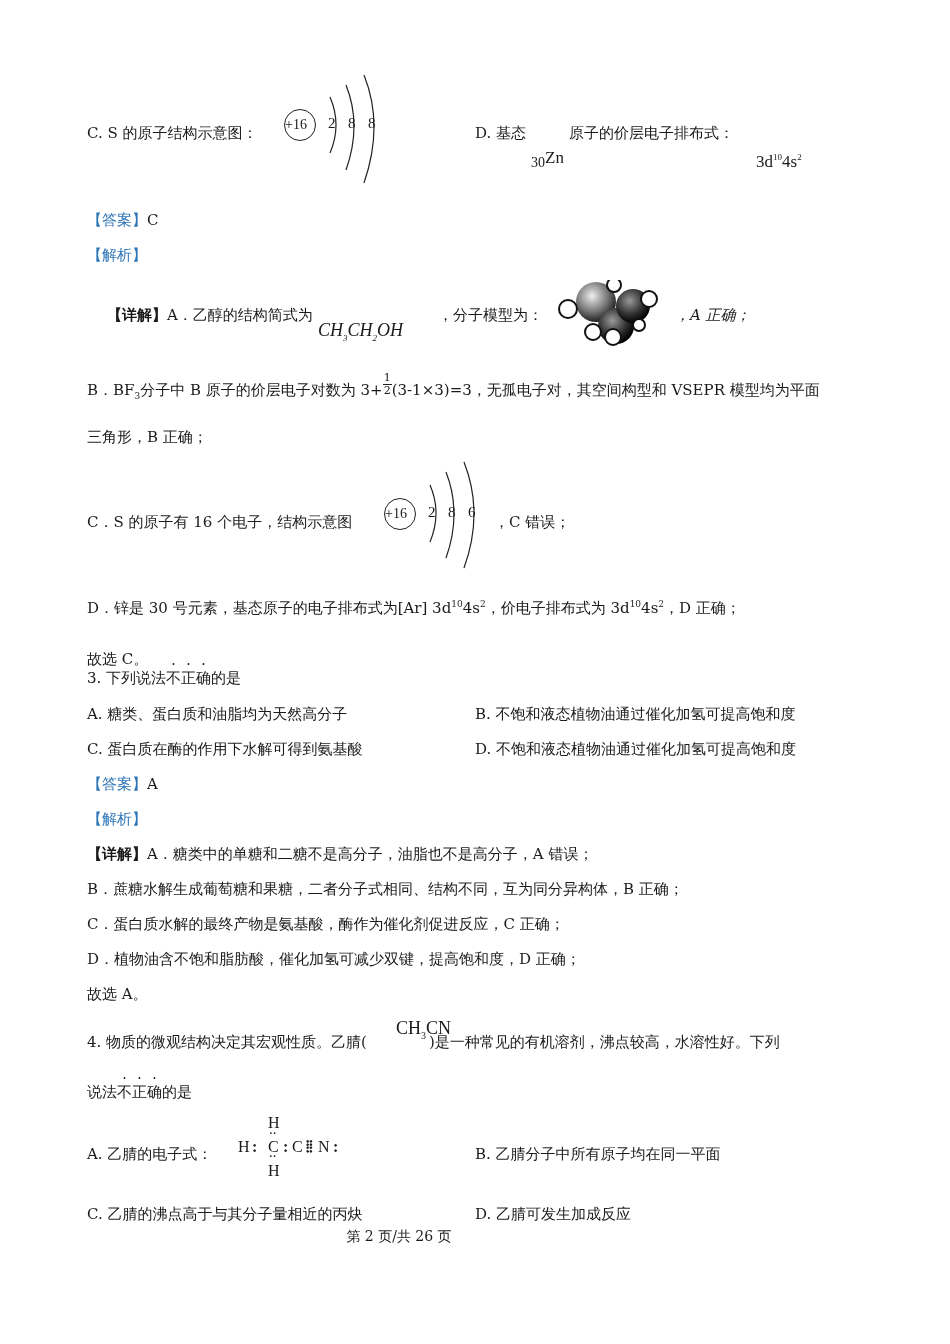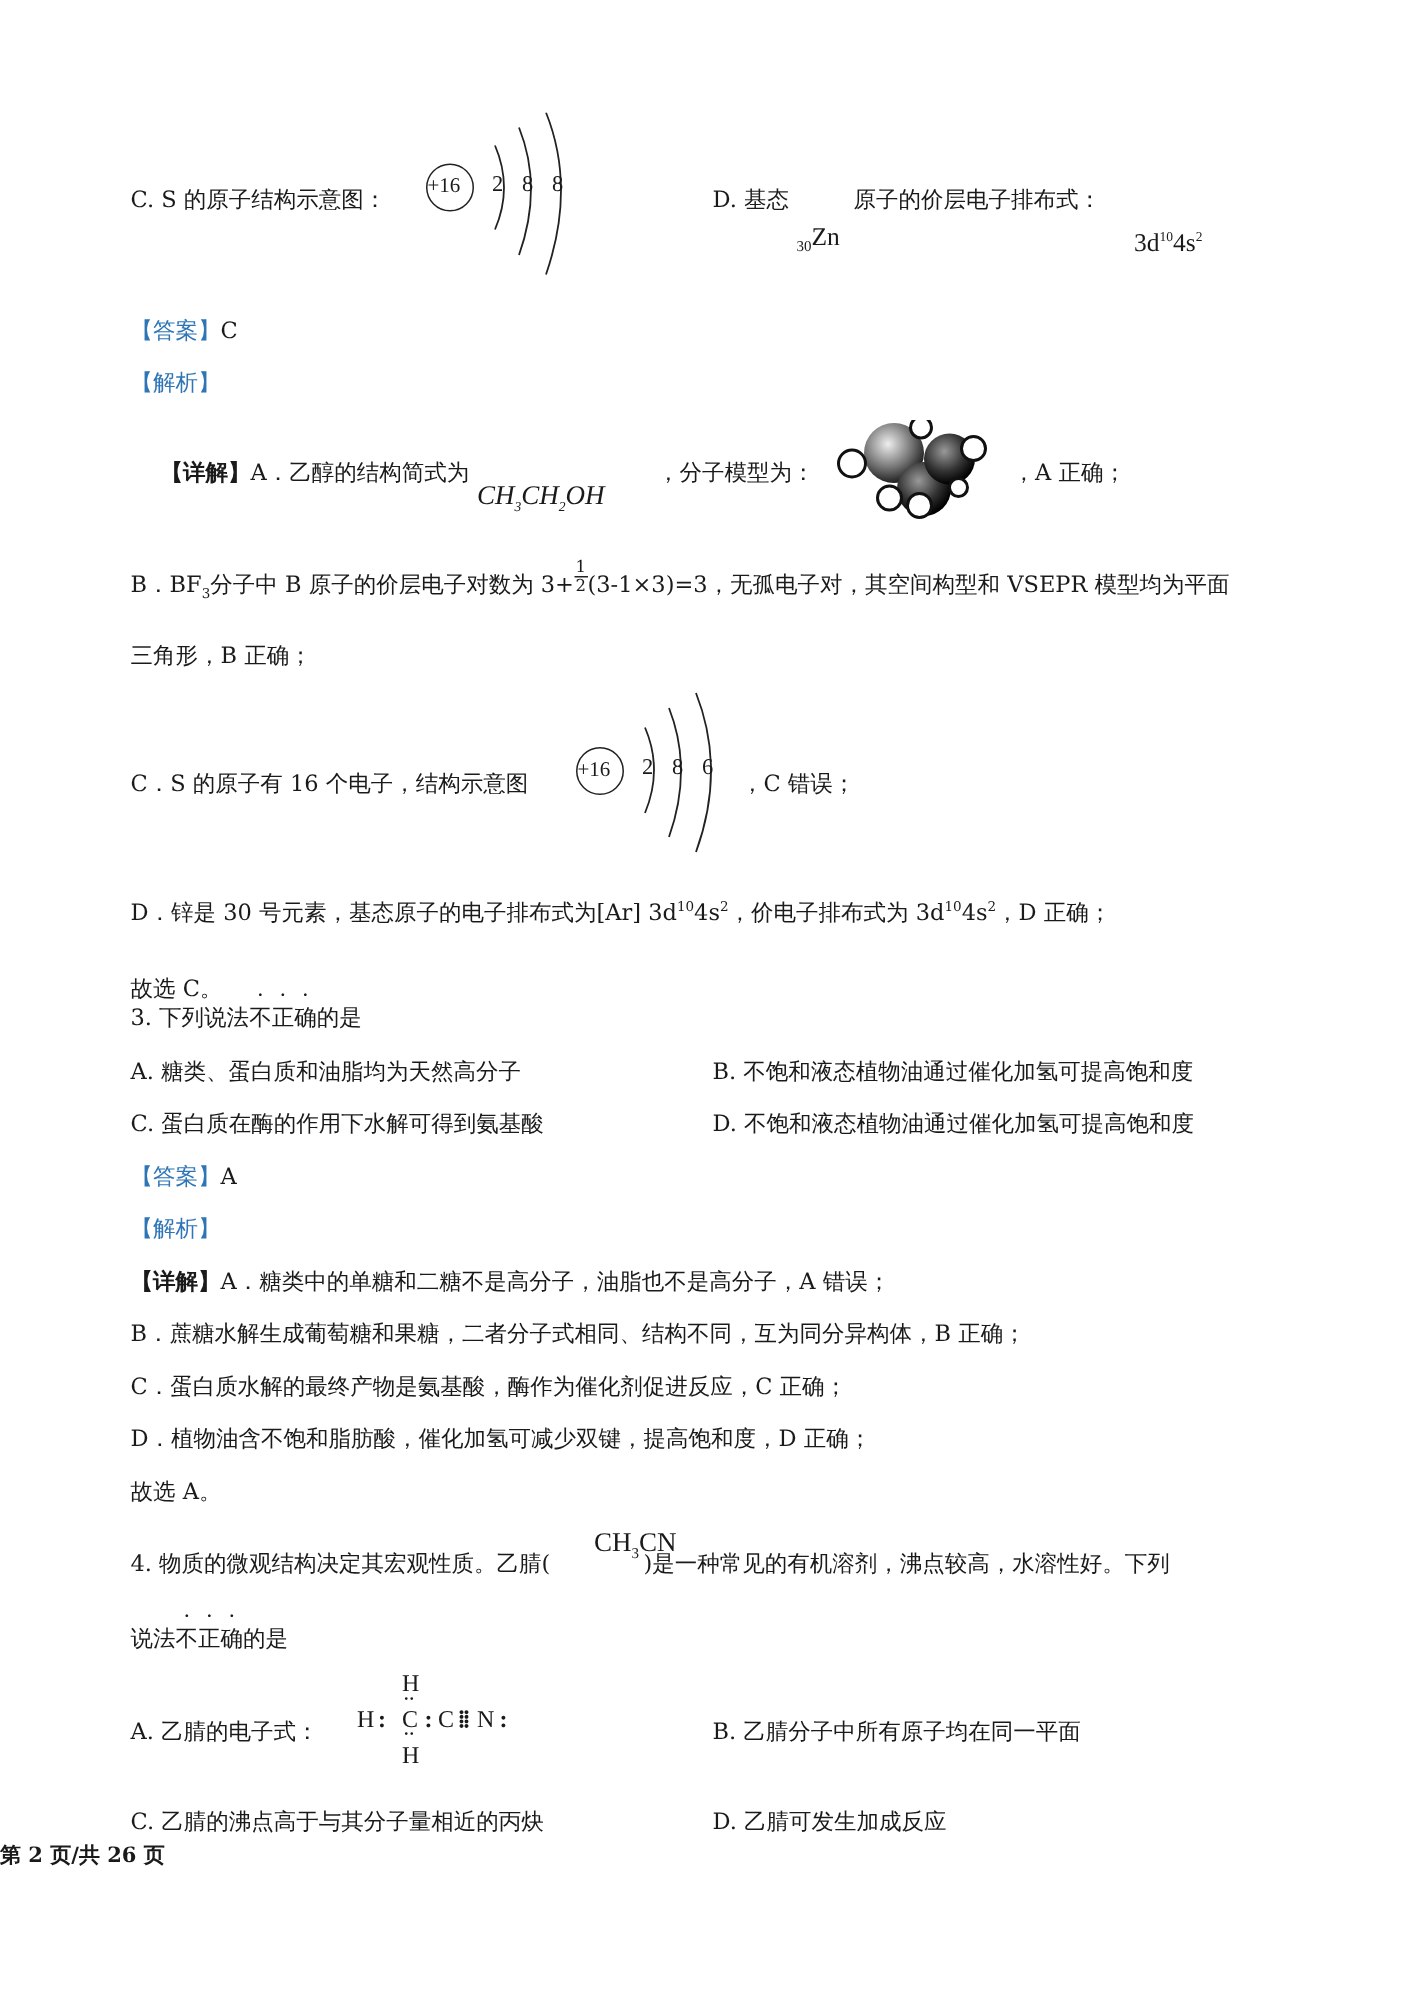--- a/index.html
+++ b/index.html
@@ -34,21 +34,21 @@
   </svg>
   <span class="shell-num" style="left:44px;top:40px;">2</span>
   <span class="shell-num" style="left:64px;top:40px;">8</span>
   <span class="shell-num" style="left:84px;top:40px;">8</span>
 </div>
 
 <div class="abs" style="left:475px;top:124px;">
   <span>D. 基态</span><span style="display:inline-block;width:43px"></span><span>原子的价层电子排布式：</span>
 </div>
 <div class="abs formula" style="left:531px;top:148px;font-size:17px;">
-  <sub style="font-size:10px;text-align:center;">30</sub><span>Zn</span>
+  <sub style="font-size:14px;text-align:center;">30</sub><span>Zn</span>
 </div>
 <div class="abs formula" style="left:756px;top:152px;font-size:17px;">
   <span>3d</span><sup>10</sup><span>4s</span><sup>2</sup>
 </div>
 
 <div class="abs" style="left:87px;top:211px;">
   <span class="lbl">【答案】</span><span>C</span>
 </div>
 <div class="abs lbl" style="left:87px;top:246px;">【解析】</div>
 
@@ -73,21 +73,21 @@
   <circle cx="48" cy="22" r="20" fill="url(#g1)"></circle>
   <circle cx="68" cy="46" r="18" fill="url(#g2)"></circle>
   <circle cx="85" cy="26" r="17" fill="url(#g2)"></circle>
   <circle cx="20" cy="29" r="9" fill="#fff" stroke="#111" stroke-width="2"></circle>
   <circle cx="66" cy="5" r="7" fill="#fff" stroke="#111" stroke-width="2"></circle>
   <circle cx="101" cy="19" r="8" fill="#fff" stroke="#111" stroke-width="2"></circle>
   <circle cx="45" cy="52" r="8" fill="#fff" stroke="#111" stroke-width="2"></circle>
   <circle cx="65" cy="57" r="8" fill="#fff" stroke="#111" stroke-width="2"></circle>
   <circle cx="91" cy="45" r="6" fill="#fff" stroke="#111" stroke-width="2"></circle>
 </svg>
-<div class="abs" style="left:675px;top:306px;">，A 正确；</div>
+<div class="abs" style="left:675px;top:306px;font-style:italic;">，A 正确；</div>
 
 <div class="abs" style="left:87px;top:378px;">
   <span>B．BF</span><sub>3</sub><span>分子中 B 原子的价层电子对数为 3+</span><span class="frac"><span class="num">1</span><span>2</span></span><span>(3-1×3)=3，无孤电子对，其空间构型和 VSEPR 模型均为平面</span>
 </div>
 <div class="abs" style="left:87px;top:428px;">三角形，B 正确；</div>
 
 <div class="abs" style="left:87px;top:513px;">C．S 的原子有 16 个电子，结构示意图</div>
 <div class="atom" style="left:384px;top:460px;width:110px;height:110px;">
   <div class="nucleus" style="left:0;top:38px;">+16</div>
   <svg width="110" height="110" style="position:absolute;left:0;top:0">
@@ -148,13 +148,13 @@
   <span style="position:absolute;left:54px;top:24px;">C</span>
   <span style="position:absolute;left:67px;top:24px;font-weight:bold;letter-spacing:-2px;">⁞⁞</span>
   <span style="position:absolute;left:80px;top:24px;">N</span>
   <span style="position:absolute;left:95px;top:24px;font-weight:bold;">:</span>
   <span style="position:absolute;left:30px;top:48px;">H</span>
 </div>
 <div class="abs" style="left:475px;top:1145px;">B. 乙腈分子中所有原子均在同一平面</div>
 <div class="abs" style="left:87px;top:1205px;">C. 乙腈的沸点高于与其分子量相近的丙炔</div>
 <div class="abs" style="left:475px;top:1205px;">D. 乙腈可发生加成反应</div>
 
-<div class="abs footer" style="left:0;width:798px;top:1228px;font-weight:bold;">第 2 页/共 26 页</div>
+<div class="abs footer" style="left:0;width:798px;text-align:center;top:1228px;">第 2 页/共 26 页</div>
 
 </body></html>

